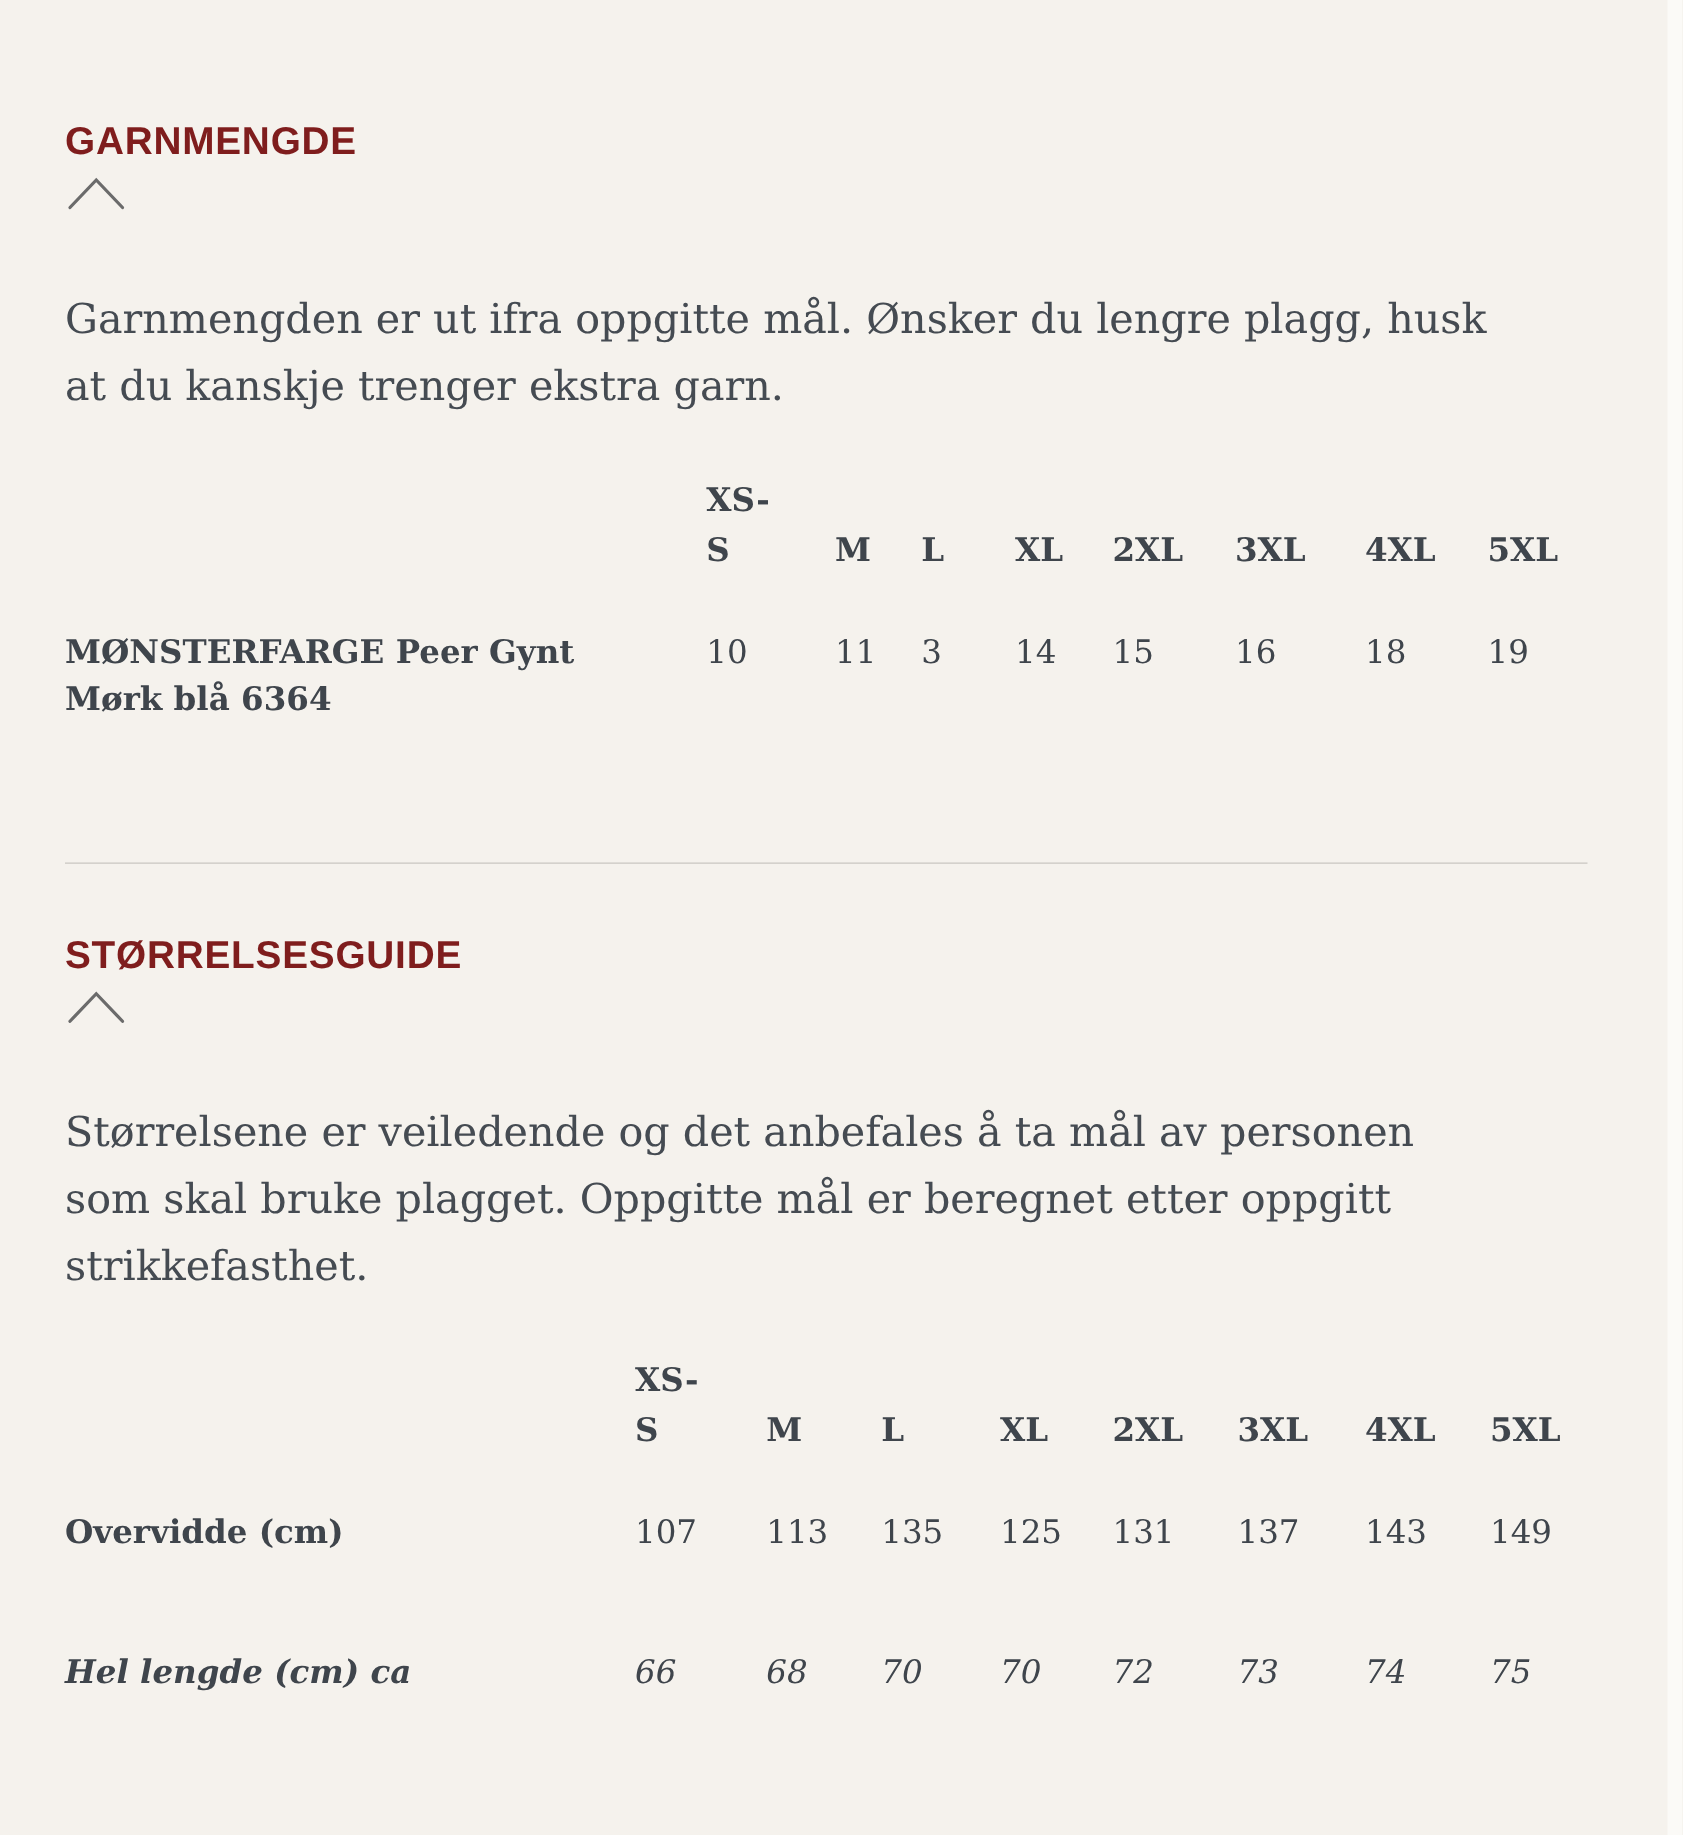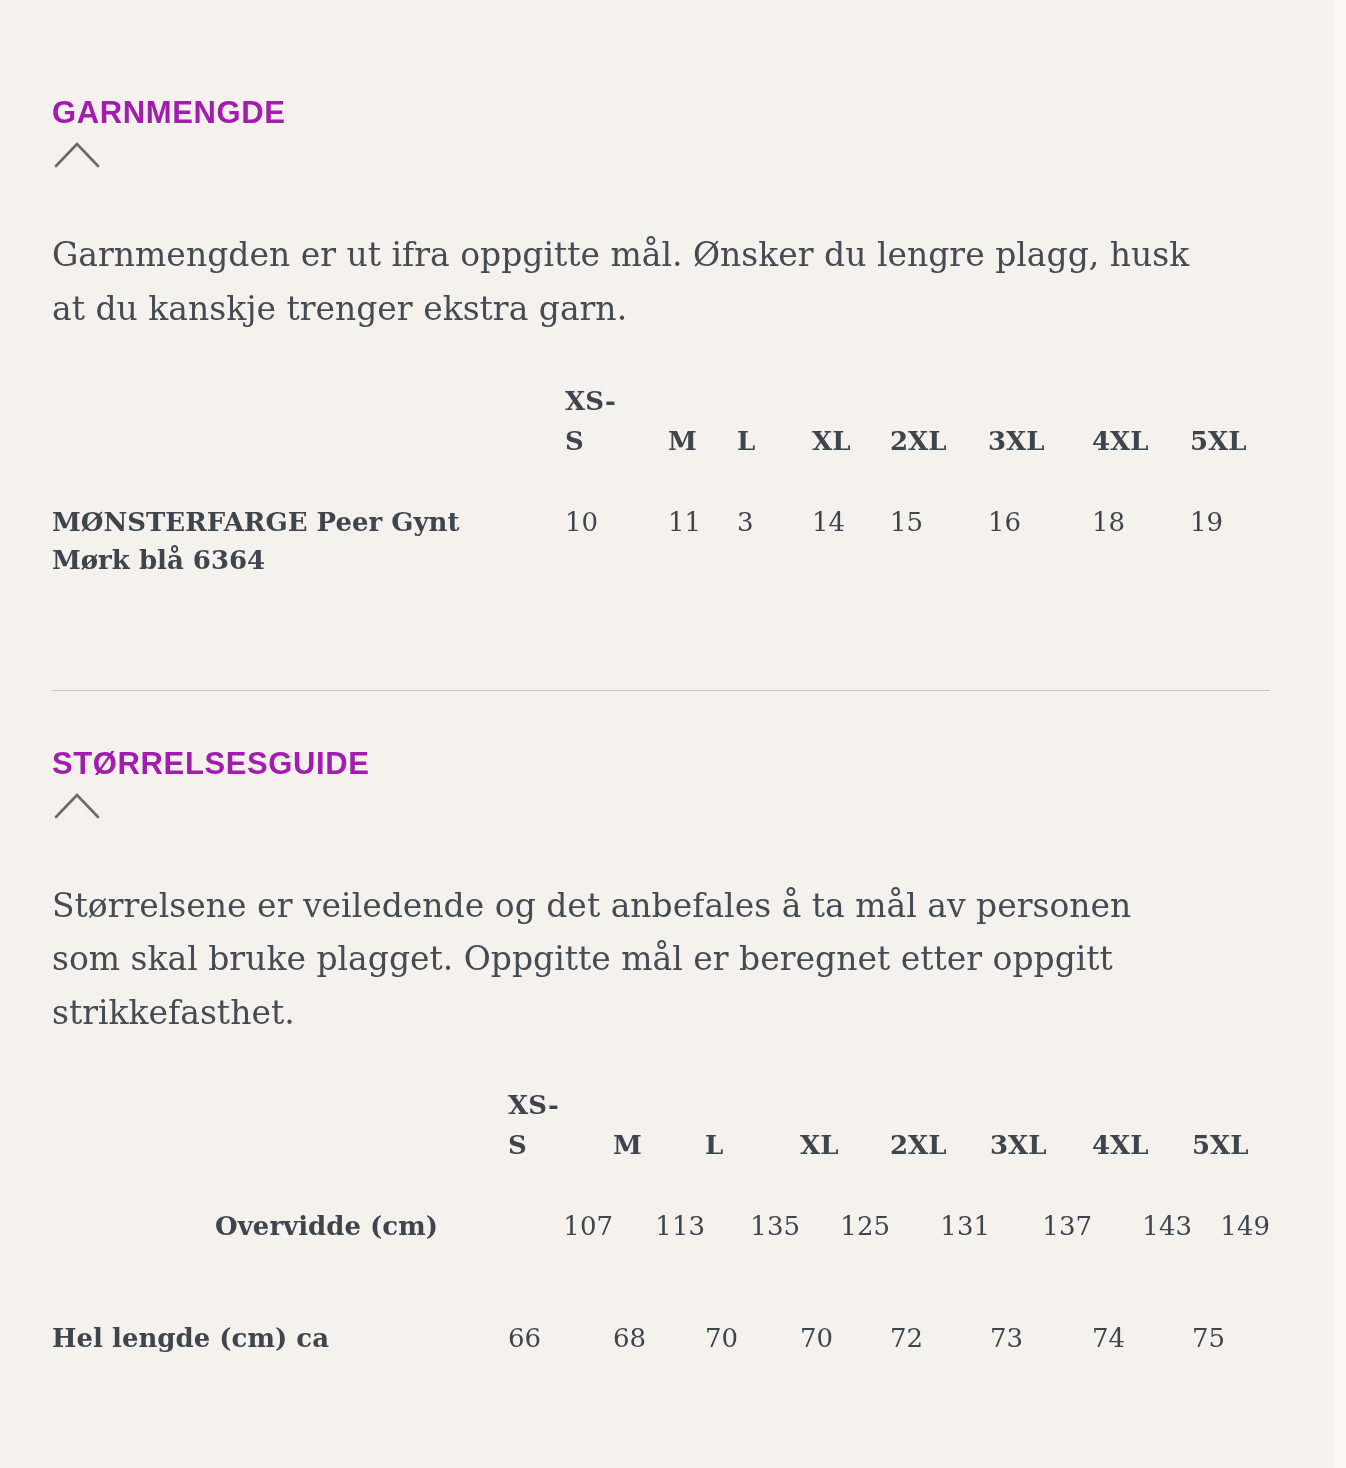--- a/index.html
+++ b/index.html
@@ -21,21 +21,21 @@
     position: absolute;
     top: 0; right: 0;
     width: 12px; height: 100%;
     background: #fbfaf7;
   }
   .section-title {
     font-family: "Liberation Sans", sans-serif;
     font-size: 31px;
     font-weight: 700;
     letter-spacing: 0.02em;
-    color: #a21caf;
+    color: #7f1d1d;
     margin: 0;
     line-height: 1.1;
   }
   .chevron {
     display: block;
     margin: 10px 0 0 2px;
     width: 46px; height: 28px;
   }
   .desc {
     font-size: 33px;
@@ -72,22 +72,22 @@
   }
   td.row-label {
     font-weight: 700;
     font-size: 27px;
     padding-right: 70px !important;
     color: #3b4147;
   }
   
   .t1 tbody tr:nth-child(1) td { padding-bottom: 40px; }
   
-  .t2 tbody tr:nth-child(1) td { padding-bottom: 74px; text-align: right; }
-  .t2 tbody tr:nth-child(2) td { padding-bottom: 34px; }
+  .t2 tbody tr:nth-child(1) td { padding-bottom: 74px; }
+  .t2 tbody tr:nth-child(2) td { padding-bottom: 34px; font-style: italic; }
   hr.divider {
     border: none;
     border-top: 1px solid #c9c6c1;
     width: 1218px;
     margin: 70px 0 0 0;
   }
   .section-2 { margin-top: 56px; }
   .accordion-header { cursor: pointer; }
 </style>
 </head>

